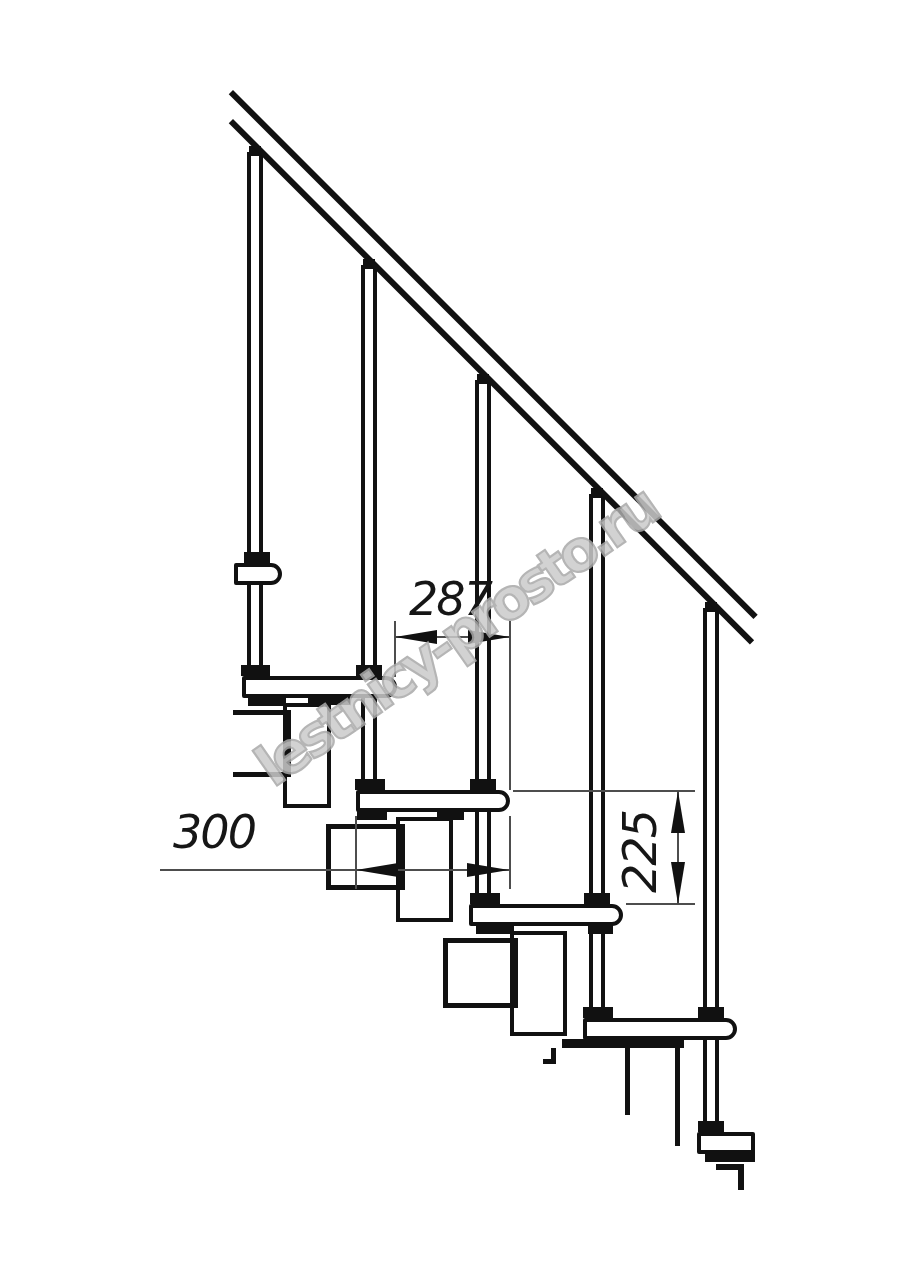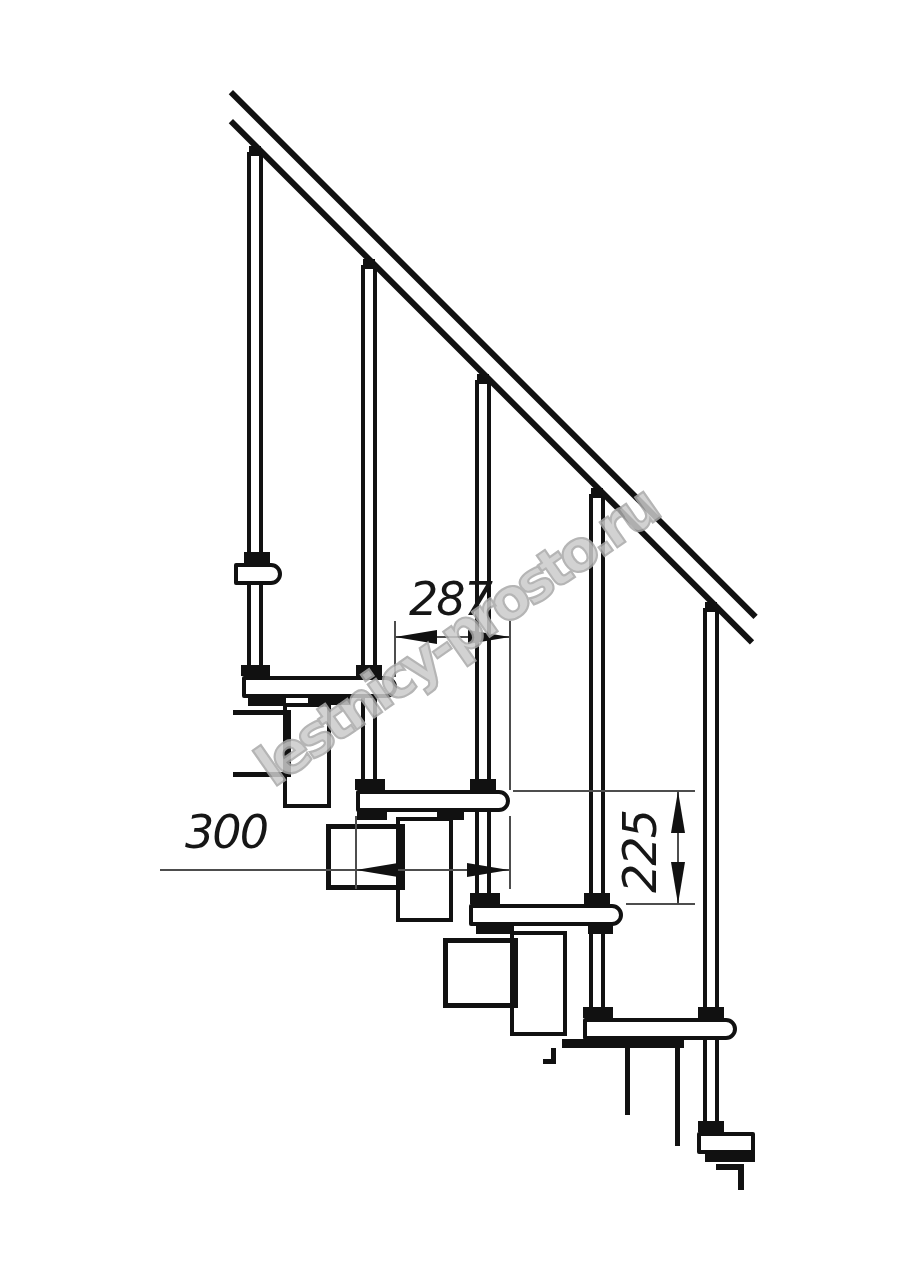--- a/index.html
+++ b/index.html
@@ -91,17 +91,17 @@
       <div class="thin" style="left: 677px; top: 791px; width: 2px; height: 113px;"></div>
       <div class="thin" style="left: 513px; top: 790px; width: 182px; height: 2px;"></div>
       <div class="thin" style="left: 626px; top: 903px; width: 69px; height: 2px;"></div>
       <div class="arrow" style="left: 395px; top: 630px; border-top: 7px solid transparent; border-bottom: 7px solid transparent; border-right: 42px solid rgb(17, 17, 17);"></div>
       <div class="arrow" style="left: 468px; top: 630px; border-top: 7px solid transparent; border-bottom: 7px solid transparent; border-left: 42px solid rgb(17, 17, 17);"></div>
       <div class="arrow" style="left: 356px; top: 863px; border-top: 7px solid transparent; border-bottom: 7px solid transparent; border-right: 42px solid rgb(17, 17, 17);"></div>
       <div class="arrow" style="left: 467px; top: 863px; border-top: 7px solid transparent; border-bottom: 7px solid transparent; border-left: 42px solid rgb(17, 17, 17);"></div>
       <div class="arrow" style="left: 671px; top: 791px; border-left: 7px solid transparent; border-right: 7px solid transparent; border-bottom: 42px solid rgb(17, 17, 17);"></div>
       <div class="arrow" style="left: 671px; top: 862px; border-left: 7px solid transparent; border-right: 7px solid transparent; border-top: 42px solid rgb(17, 17, 17);"></div>
       <div class="dimlabel" style="left: 404px; top: 576px; width: 92px; height: 46px;">287</div>
-      <div class="dimlabel" style="left: 180px; top: 809px; width: 92px; height: 46px;">300</div>
+      <div class="dimlabel" style="left: 168px; top: 809px; width: 92px; height: 46px;">300</div>
       <div class="dimlabel" style="left: 594px; top: 829px; width: 92px; height: 46px; transform: rotate(-90deg);">225</div>
     </div>
   <div id="watermark">lestnicy-prosto.ru</div>
 </div>
 
 </body></html>

